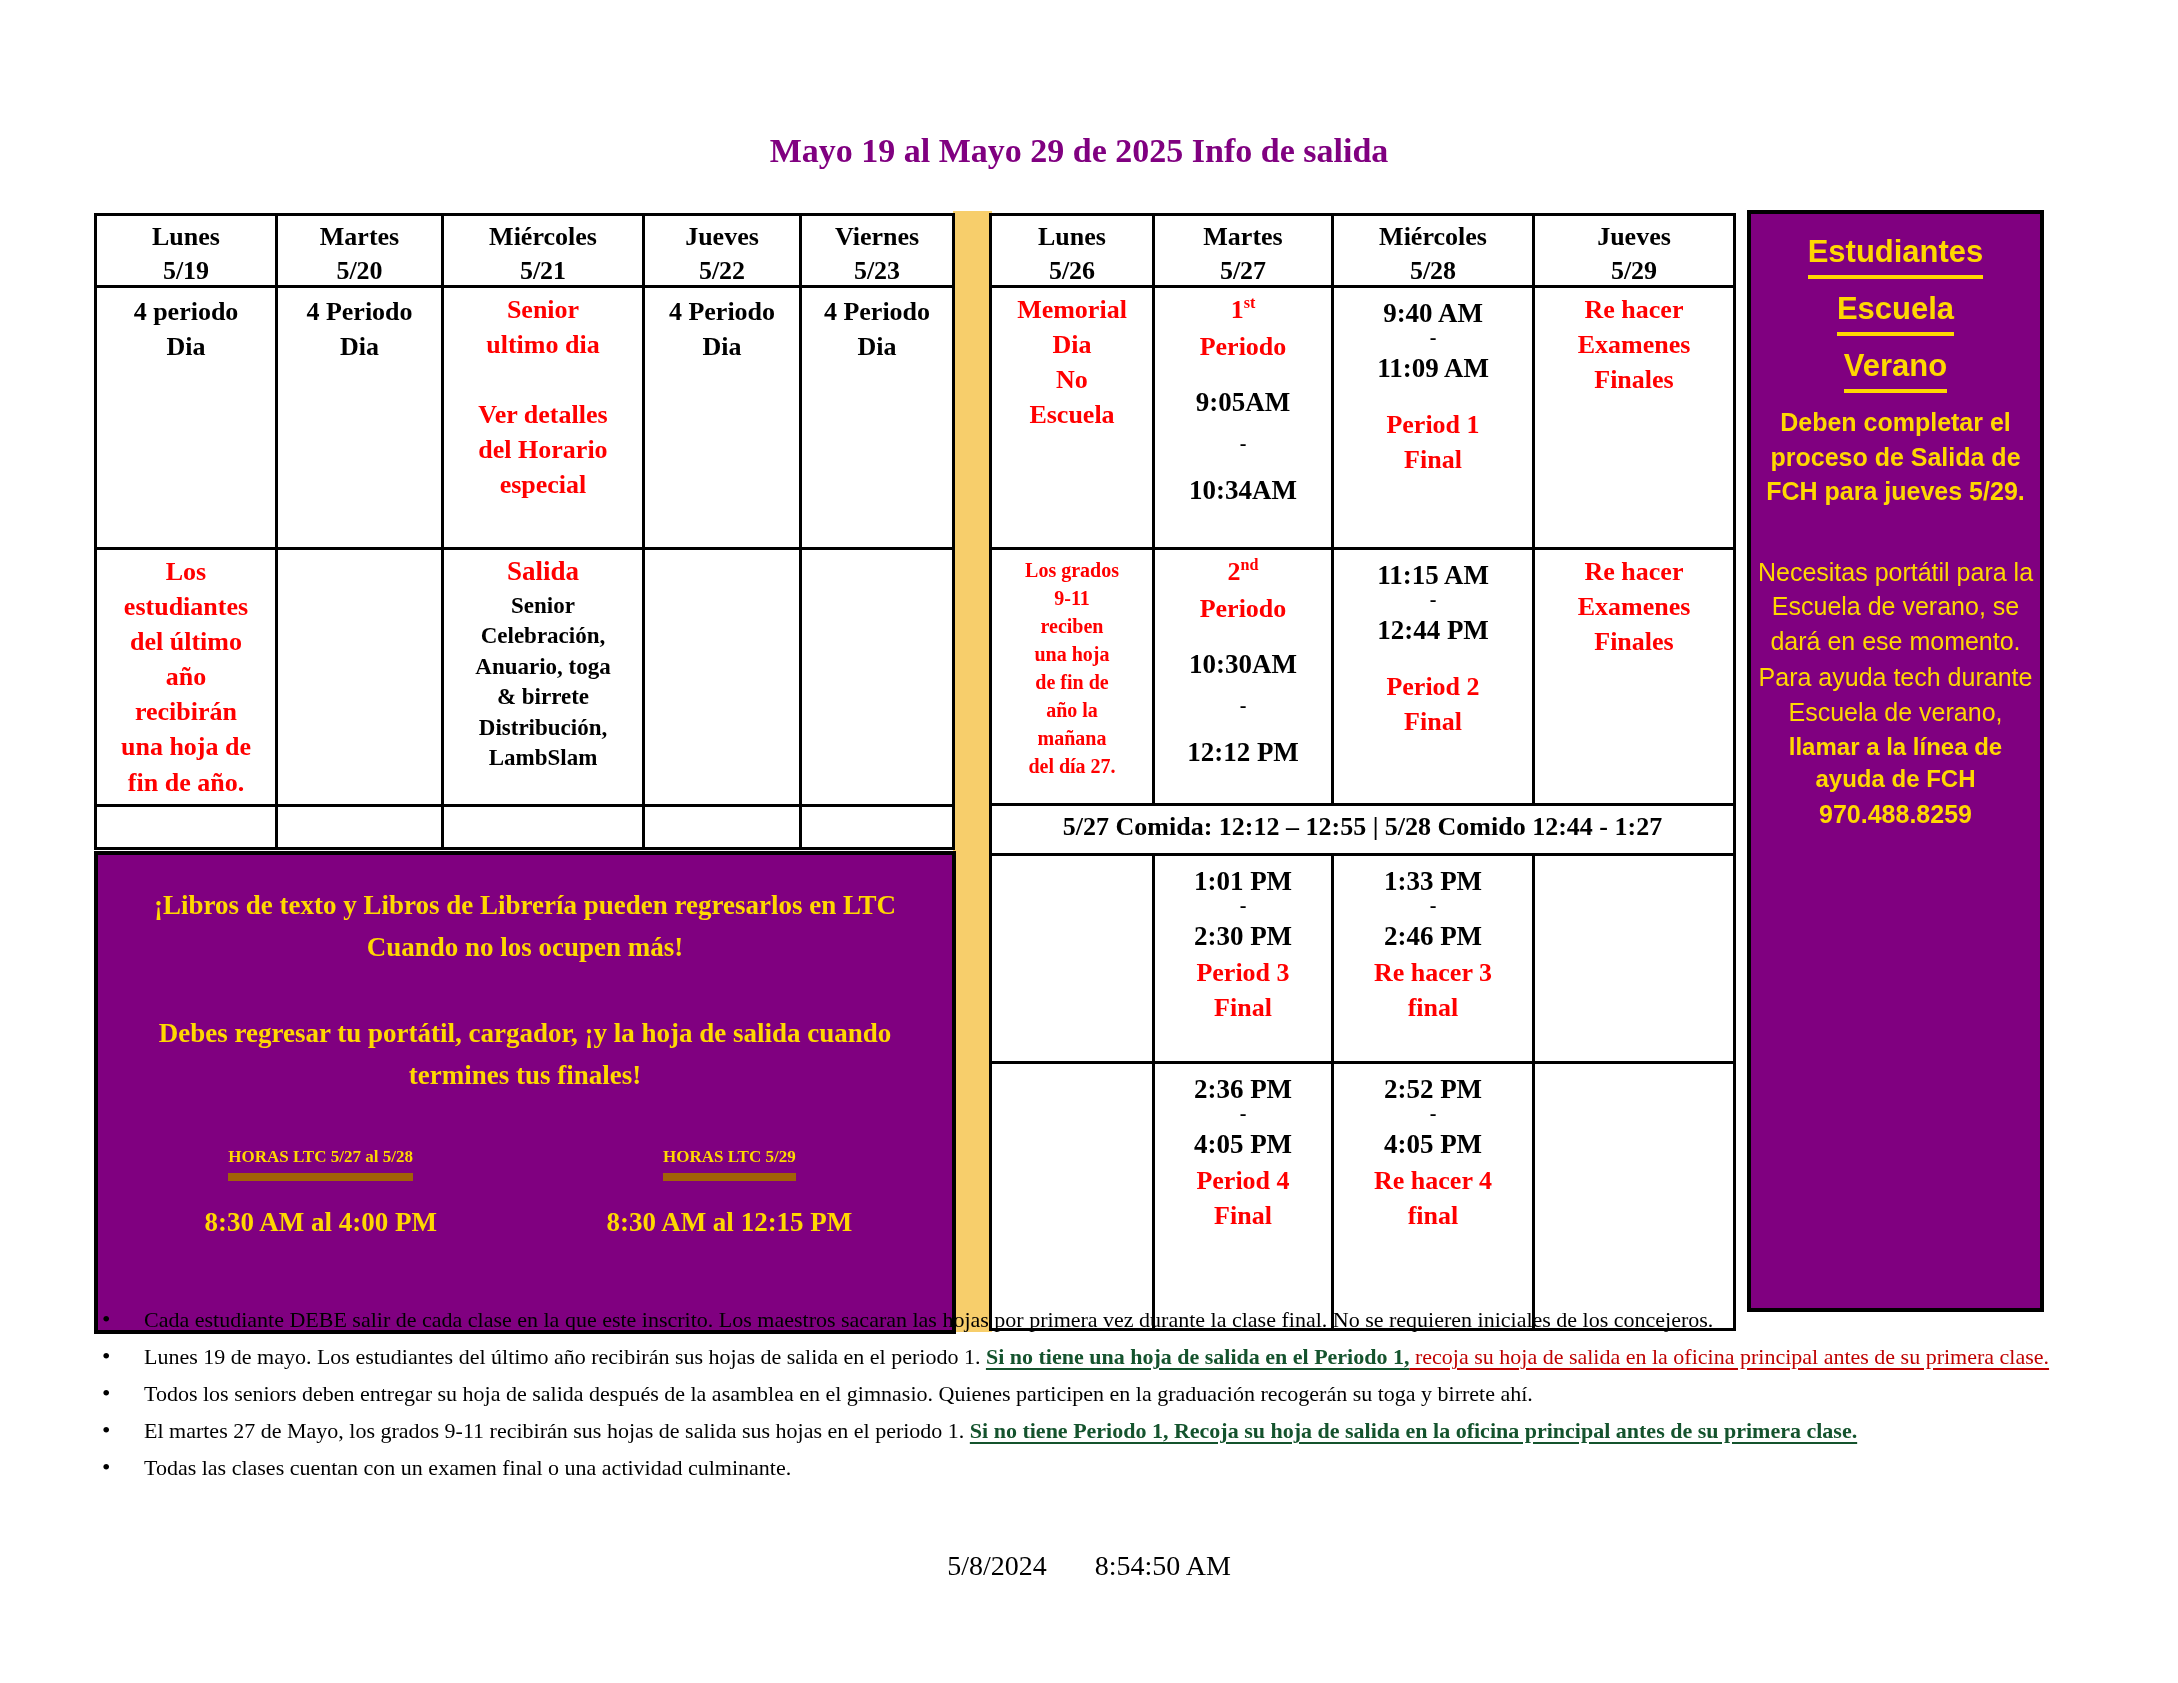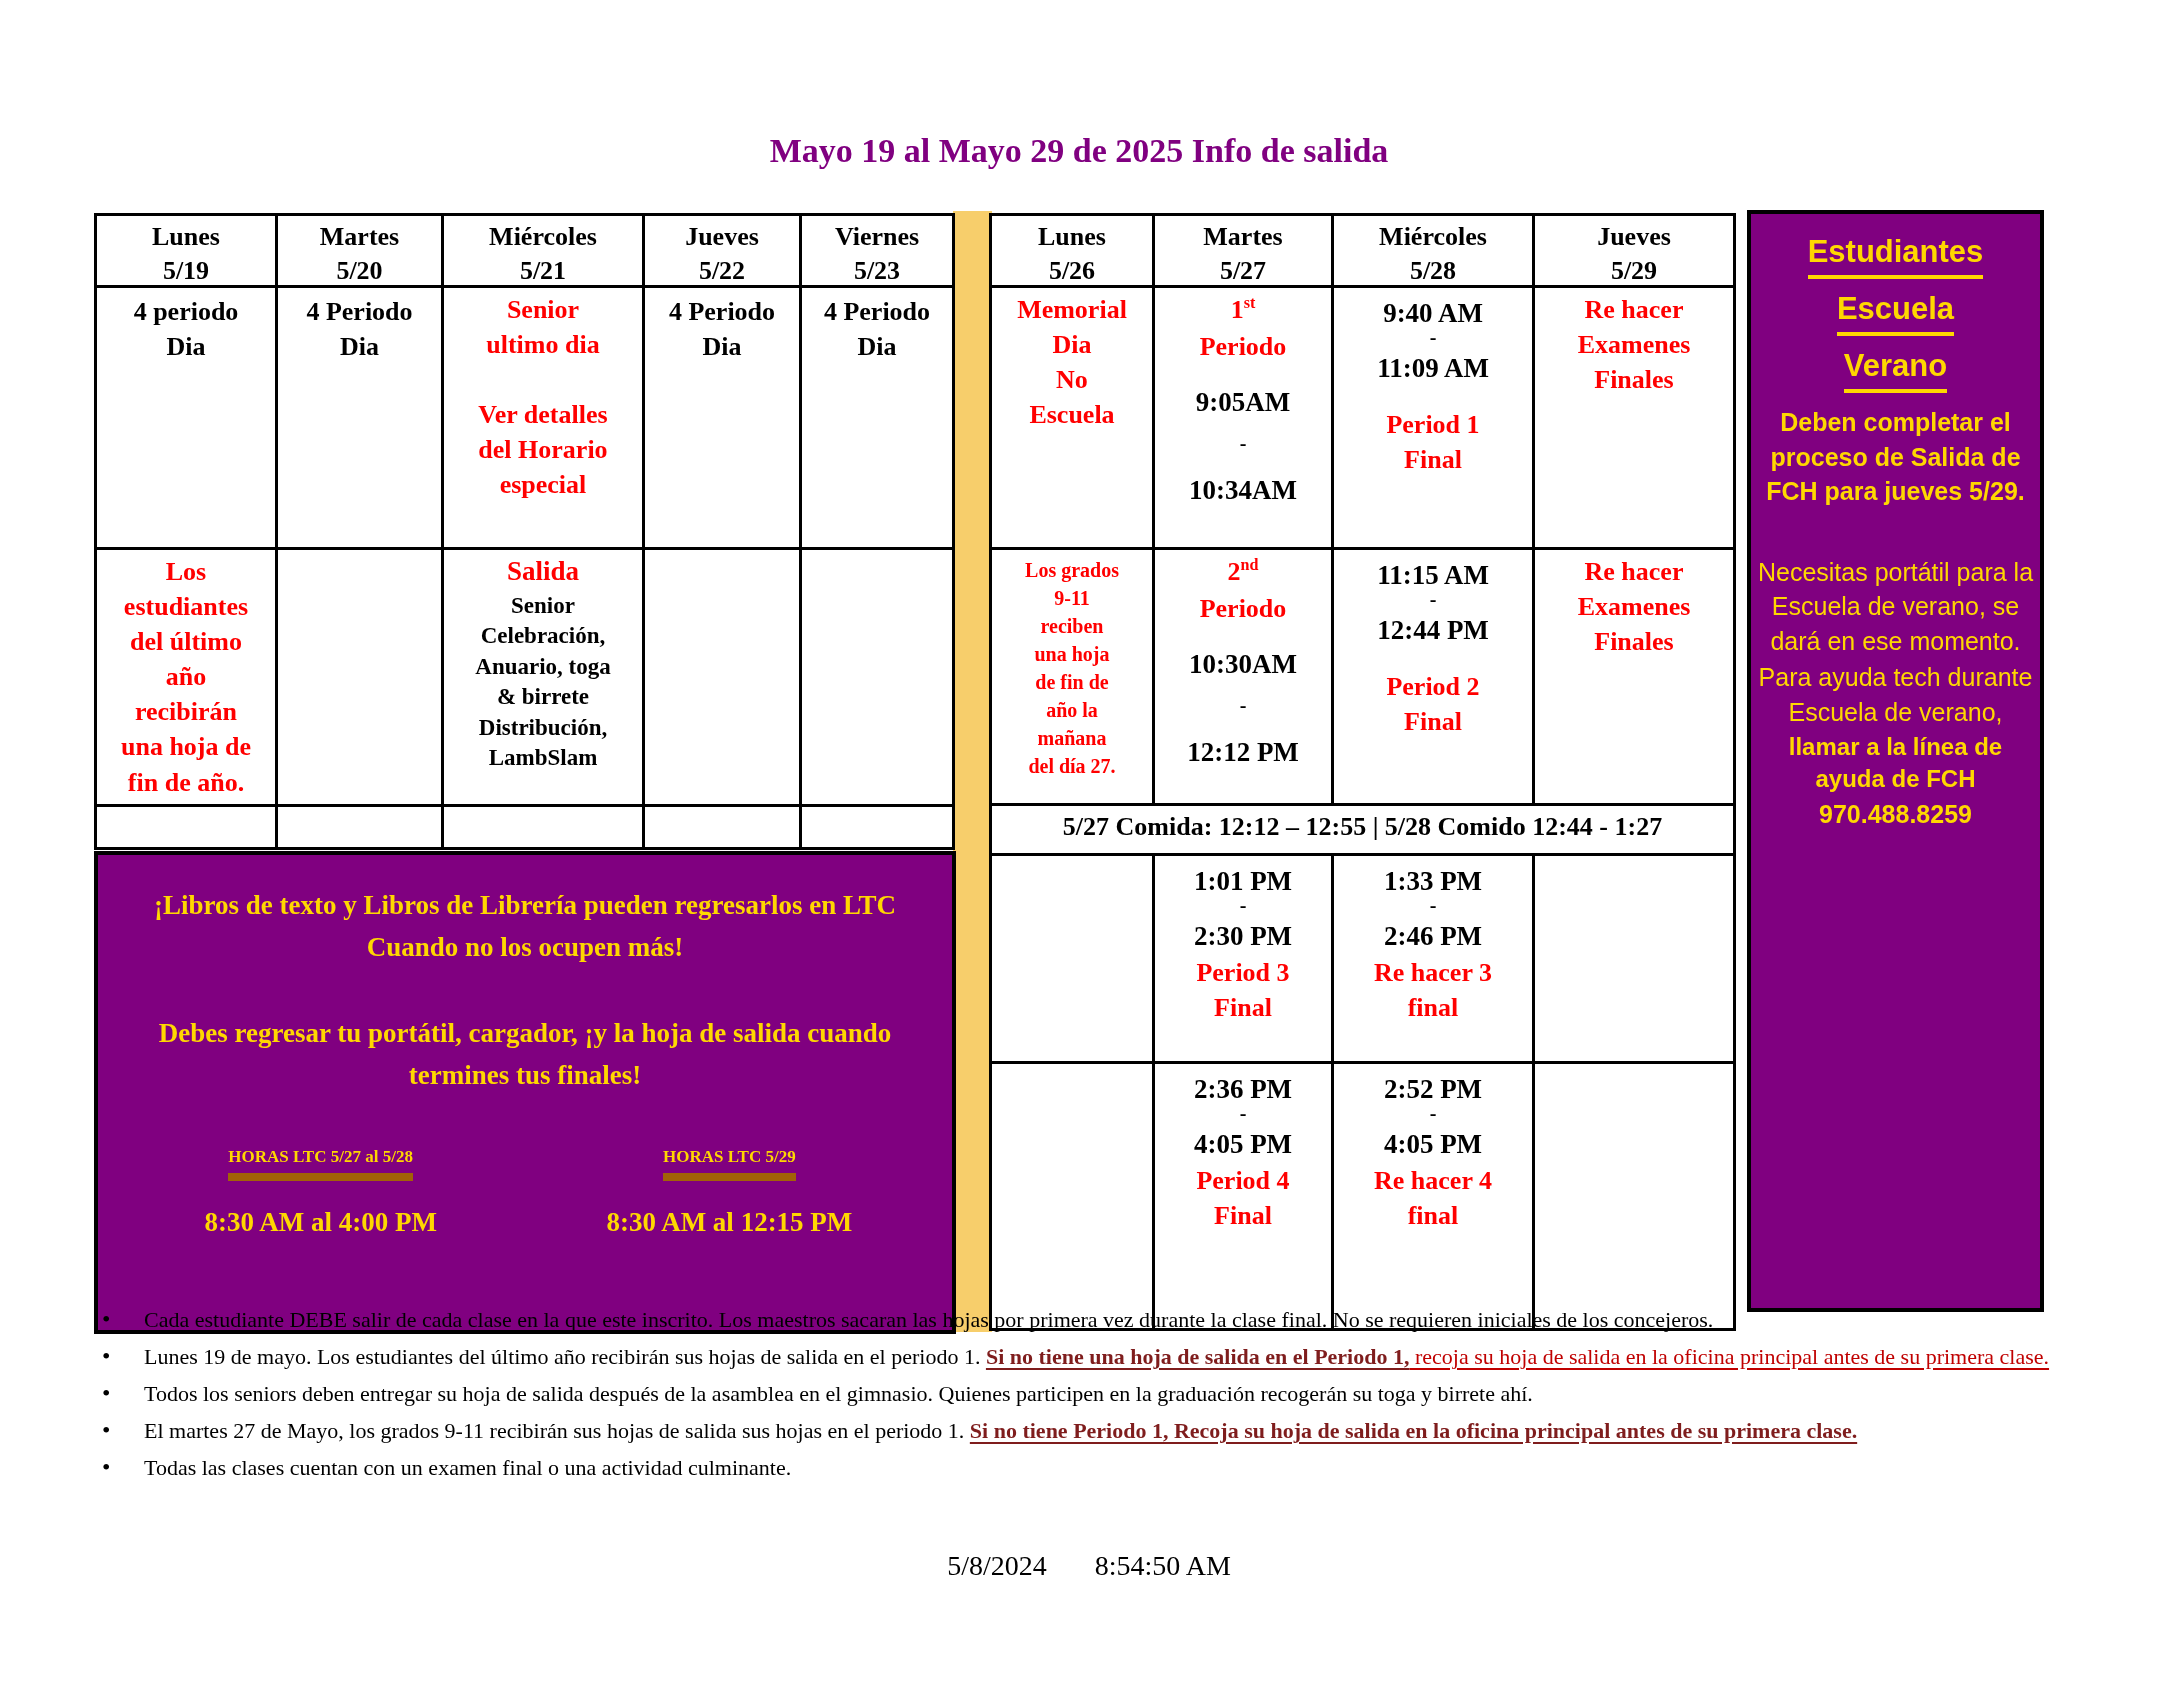--- a/index.html
+++ b/index.html
@@ -53,21 +53,21 @@
   .sp2{font-size:25px;font-weight:400;line-height:1.38;margin-top:46px;}
   .sp3{font-size:25px;font-weight:400;line-height:1.38;margin-top:2px;}
   .sp4{font-size:24px;font-weight:700;line-height:1.32;margin-top:2px;}
   .sp5{font-size:25px;font-weight:700;margin-top:6px;}
 
   
   #bullets{position:absolute;left:94px;top:1305px;width:2057px;font-size:22px;color:#000;}
   .bullet{position:relative;padding-left:50px;margin-bottom:7px;line-height:30px;}
   .bullet::before{content:"\2022";position:absolute;left:8px;top:-1px;font-size:24px;color:#000;}
   .bseg.n{color:#000;}
-  .bseg.rb{color:#7f1d1d;font-weight:700;text-decoration:underline;text-decoration-thickness:2px;text-underline-offset:4px;}
+  .bseg.rb{color:#14532d;font-weight:700;text-decoration:underline;text-decoration-thickness:2px;text-underline-offset:4px;}
   .bseg.ru{color:#C00000;font-weight:400;text-decoration:underline;text-decoration-thickness:2px;text-underline-offset:4px;}
 
   #footer{position:absolute;top:1550px;left:0;width:2178px;text-align:center;font-size:28px;color:#000;}
   #footer .fdate{margin-right:48px;}
 </style>
 </head>
 <body>
 
 <div class="title">Mayo 19 al Mayo 29 de 2025 Info de salida</div>
 

